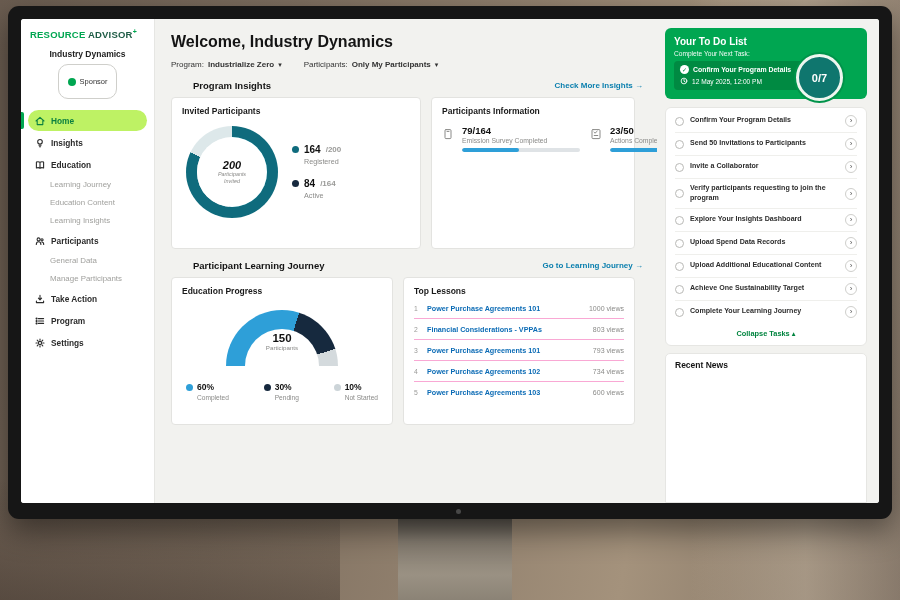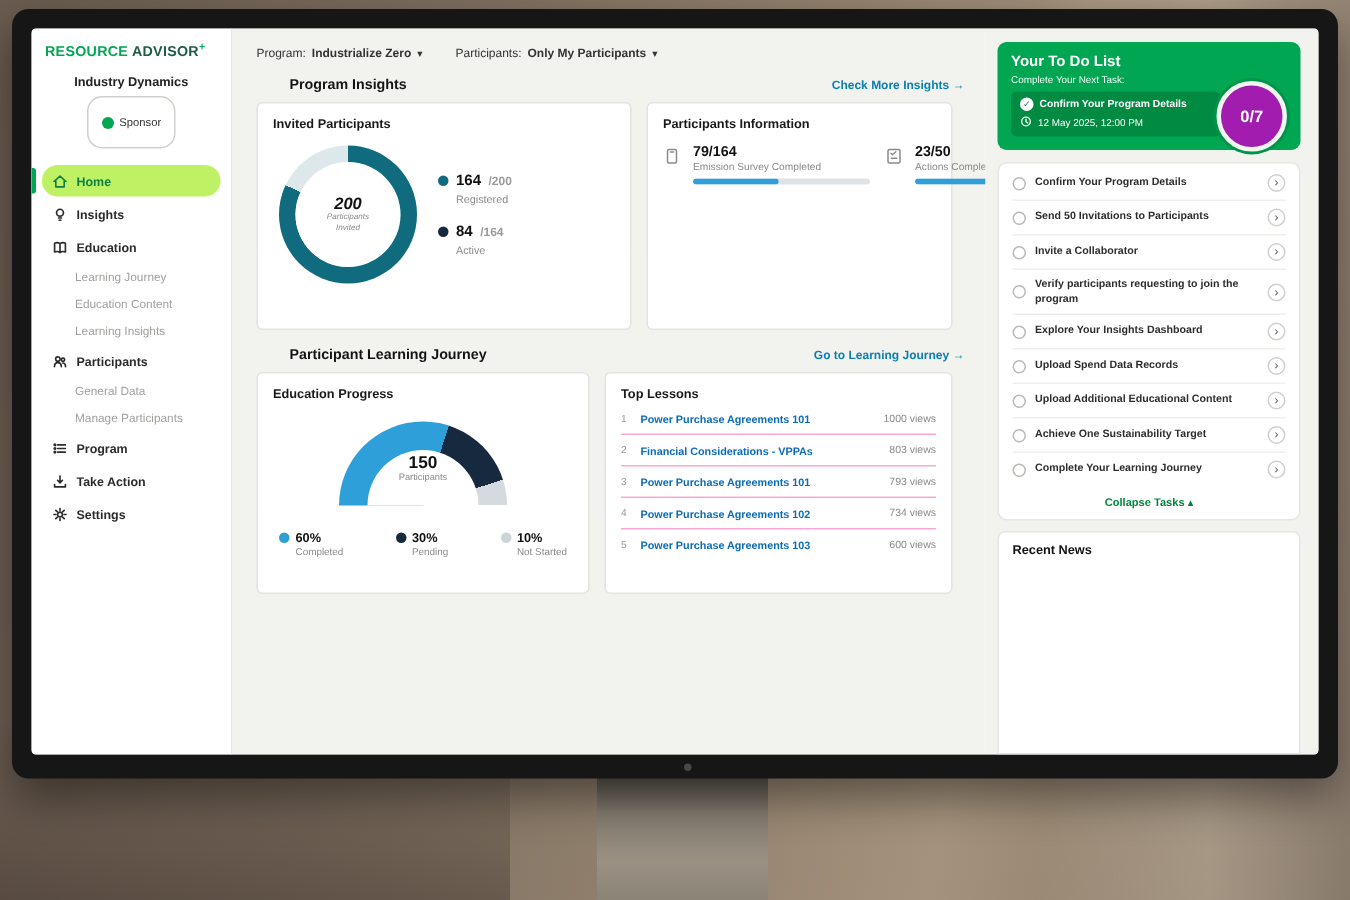--- a/index.html
+++ b/index.html
@@ -110,22 +110,22 @@
   .rightcol { width:222px; flex-shrink:0; background:#f2f2ef; padding:9px 12px 0 8px; display:flex; flex-direction:column; }
   .todo-card { position:relative; background:#00a651; border-radius:6px; padding:8px 9px 9px; color:#fff; }
   .todo-title { font-size:10px; font-weight:bold; }
   .todo-sub { font-size:6.6px; margin-top:3px; opacity:.95; }
   .todo-pill { background:#008a42; border-radius:4px; padding:4px 6px; margin-top:4px; width:140px; }
   .todo-pill .r1 { display:flex; align-items:center; gap:4px; font-size:6.9px; font-weight:bold; }
   .check-bubble { width:9px; height:9px; border-radius:50%; background:#fff; color:#008a42; font-size:6px;
     display:flex; align-items:center; justify-content:center; flex-shrink:0; }
   .todo-pill .r2 { display:flex; align-items:center; gap:4px; font-size:6.6px; margin-top:3px; }
   .clock-ic svg { width:8px; height:8px; stroke:#fff; fill:none; stroke-width:1.1; stroke-linecap:round; }
-  .todo-progress { position:absolute; right:9px; top:26px; width:47px; height:47px; border-radius:50%;
-    background:#a21caf; border:3.5px solid #eef6ef; display:flex; align-items:center; justify-content:center;
+  .todo-progress { position:absolute; right:24px; top:26px; width:47px; height:47px; border-radius:50%;
+    background:#0f766e; border:3.5px solid #eef6ef; display:flex; align-items:center; justify-content:center;
     font-size:11px; font-weight:bold; color:#fff; box-shadow:0 0 0 2px #00934a; }
 
   .task-card { background:#fff; border:1px solid #e6e6e3; border-radius:6px; margin-top:8px; padding:2px 9px 4px; }
   .task-row { display:flex; align-items:center; gap:6px; padding:5px 0; min-height:21px; border-bottom:1px solid #efefec; cursor:pointer; }
   .task-check { width:9px; height:9px; border:1px solid #b9b9b6; border-radius:50%; flex-shrink:0; cursor:pointer; }
   .task-label { font-size:7.1px; color:#2d2d2d; font-weight:bold; flex:1; line-height:1.35; }
   .task-go { width:12px; height:12px; border:1px solid #cfcfcc; border-radius:50%; color:#555;
     display:flex; align-items:center; justify-content:center; font-size:8px; flex-shrink:0; cursor:pointer; padding-bottom:1px; }
   .collapse { text-align:center; font-size:7.4px; font-weight:bold; color:#00843f; padding:6px 0 3px; cursor:pointer; }
   .news-card { background:#fff; border:1px solid #e6e6e3; border-radius:5px 5px 0 0; margin-top:7px; padding:6px 9px; flex:1; }
@@ -201,49 +201,50 @@
           </div>
           <div class="nav-item sub">
             <span>General Data</span>
           </div>
           <div class="nav-item sub">
             <span>Manage Participants</span>
           </div>
           <div class="nav-item">
             <span class="nicon">
                 <svg viewBox="0 0 10 10">
+                  <path d="M5 1.4 V5.6 M3.4 4.2 L5 5.9 L6.6 4.2 M1.4 7 V8.6 H8.6 V7"></path>
+                </svg>
+              </span>
+            <span>Take Action</span>
+          </div>
+          <div class="nav-item">
+            <span class="nicon">
+                <svg viewBox="0 0 10 10">
                   <path d="M3.4 2.6 H8.6 M3.4 5 H8.6 M3.4 7.4 H8.6"></path>
                   <circle cx="1.6" cy="2.6" r="0.5"></circle>
                   <circle cx="1.6" cy="5" r="0.5"></circle>
                   <circle cx="1.6" cy="7.4" r="0.5"></circle>
                 </svg>
               </span>
             <span>Program</span>
           </div>
           <div class="nav-item">
             <span class="nicon">
                 <svg viewBox="0 0 10 10">
-                  <path d="M5 1.4 V5.6 M3.4 4.2 L5 5.9 L6.6 4.2 M1.4 7 V8.6 H8.6 V7"></path>
-                </svg>
-              </span>
-            <span>Take Action</span>
-          </div>
-          <div class="nav-item">
-            <span class="nicon">
-                <svg viewBox="0 0 10 10">
                   <circle cx="5" cy="5" r="1.6"></circle>
                   <path d="M5 1 V2.3 M5 7.7 V9 M1 5 H2.3 M7.7 5 H9 M2.2 2.2 L3.1 3.1 M6.9 6.9 L7.8 7.8 M7.8 2.2 L6.9 3.1 M3.1 6.9 L2.2 7.8"></path>
                 </svg>
               </span>
             <span>Settings</span>
           </div>
         </div>
       </div>
 
       <div class="main">
+        <div class="welcome">Welcome, Industry Dynamics</div>
 
         <div class="filters">
           <div class="filter">
             <span>Program:</span>
             <span class="val">Industrialize Zero</span>
             <span class="caret">▾</span>
           </div>
           <div class="filter">
             <span>Participants:</span>
             <span class="val">Only My Participants</span>

